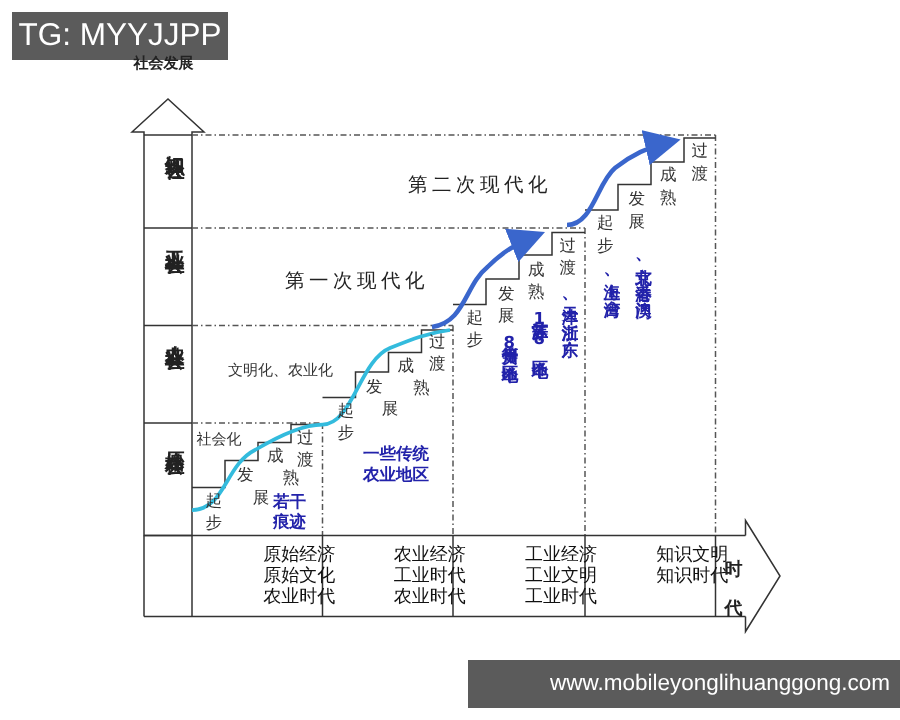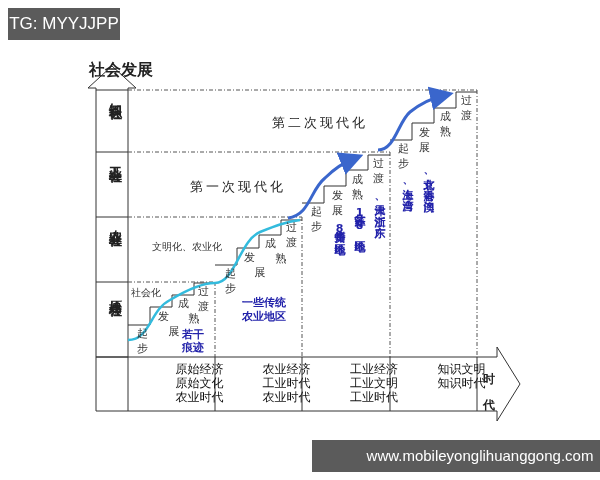--- a/index.html
+++ b/index.html
@@ -1,23 +1,23 @@
 <!DOCTYPE html>
 <html><head>
 <meta charset="utf-8">
 <style>
   html, body { margin:0; padding:0; }
   body { width:600px; height:480px; background:#ffffff; position:relative; overflow:hidden;
          font-family:"DejaVu Sans", sans-serif; color:#222; }
   .abs { position:absolute; }
-  .tag { left:8px; top:8px; width:112px; height:32px; background:#5b5b5b; color:#fff;
-         font-family:"Liberation Sans", sans-serif; font-size:17px; line-height:32px; text-align:center; }
+  .tag { left:8px; top:8px; width:144px; height:32px; background:#5b5b5b; color:#fff;
+         font-family:"Liberation Sans", sans-serif; font-size:21px; line-height:32px; text-align:center; }
   .watermark { left:312px; top:440px; width:304px; height:32px; background:#5b5b5b; color:#fff;
          font-family:"Liberation Sans", sans-serif; font-size:15px; line-height:32px; text-align:center;padding-left:16px; }
-  .ytitle { left:89px; top:60px; font-size:16px; font-weight:bold; letter-spacing:0px; }
+  .ytitle { left:89px; top:35px; font-size:10px; font-weight:bold; letter-spacing:0px; }
   .vert { writing-mode: vertical-rl; text-orientation: upright; }
   .rowlabel { font-size:13px; font-weight:bold; color:#222; letter-spacing:1px; left:104px; width:20px; text-align:center; }
   .step { font-size:11px; color:#333; }
   .phase { font-size:13px; color:#222; letter-spacing:3px; }
   .blue { color:#2222aa; font-weight:bold; font-size:11px; }
   .small { font-size:10px; color:#333; }
   .era { font-size:12px; line-height:14px; text-align:center; color:#111;margin-left:28px; }
   svg { position:absolute; left:0; top:0; }
 </style>
 </head>

